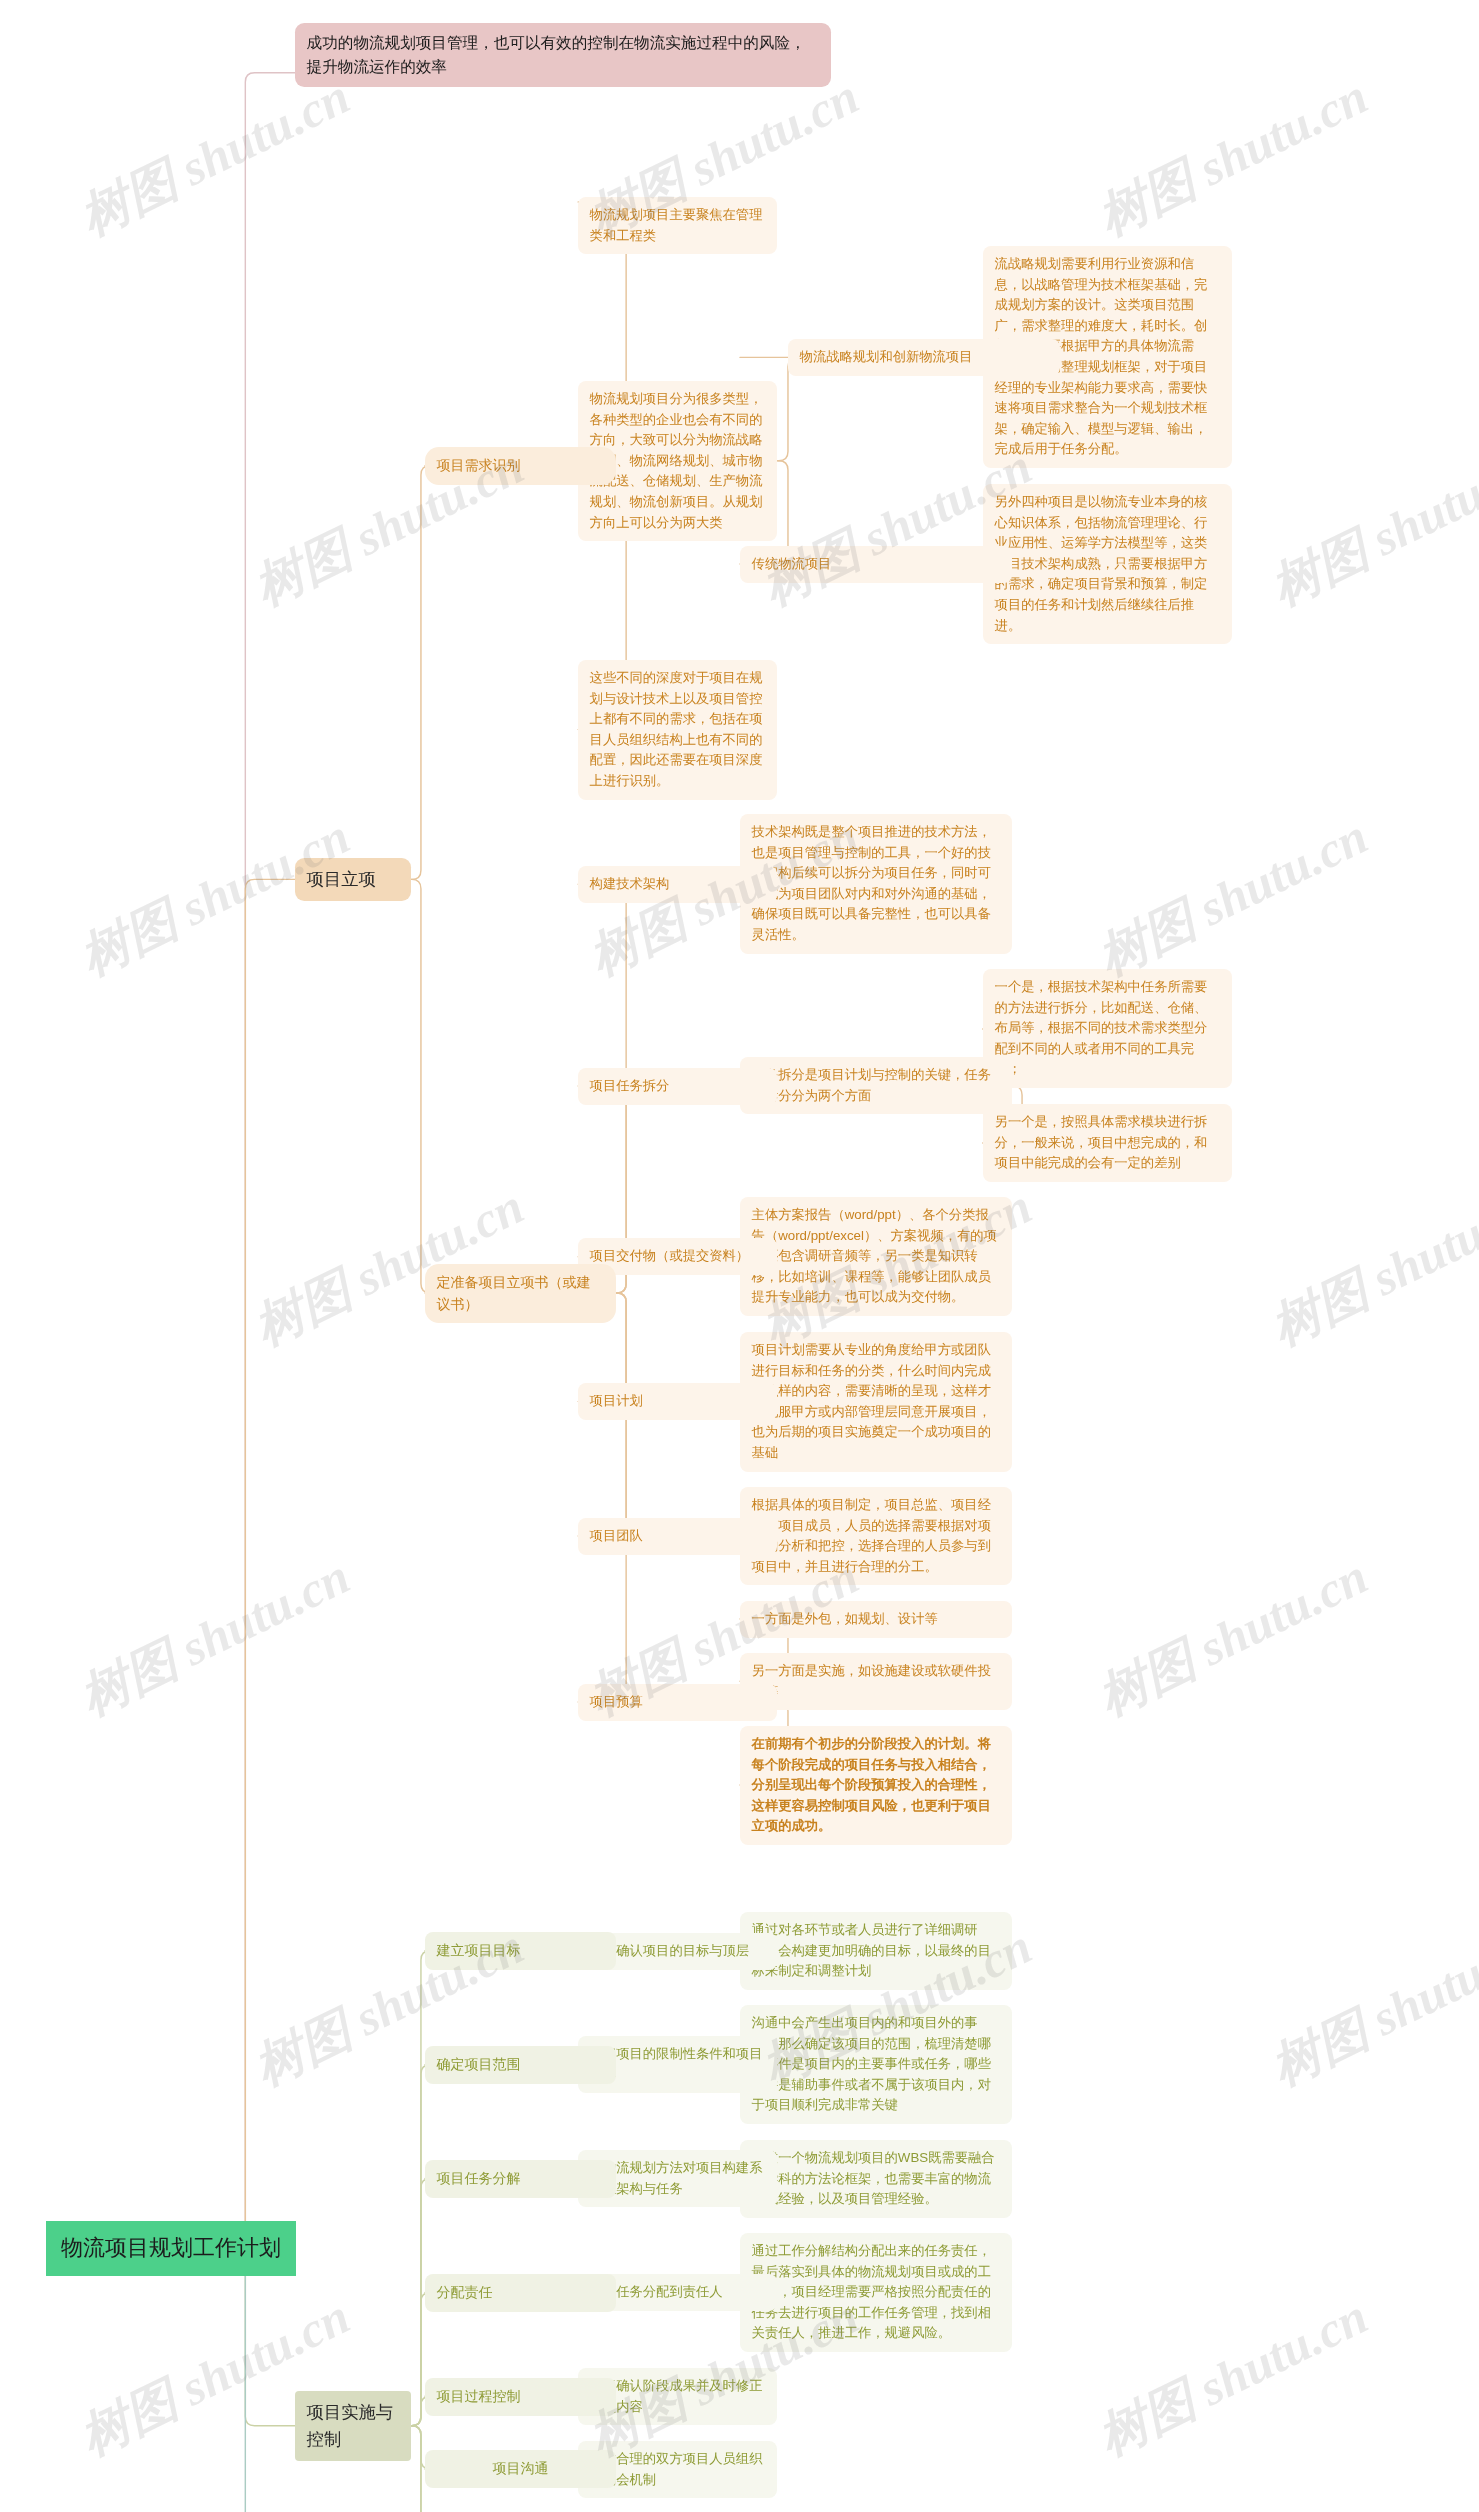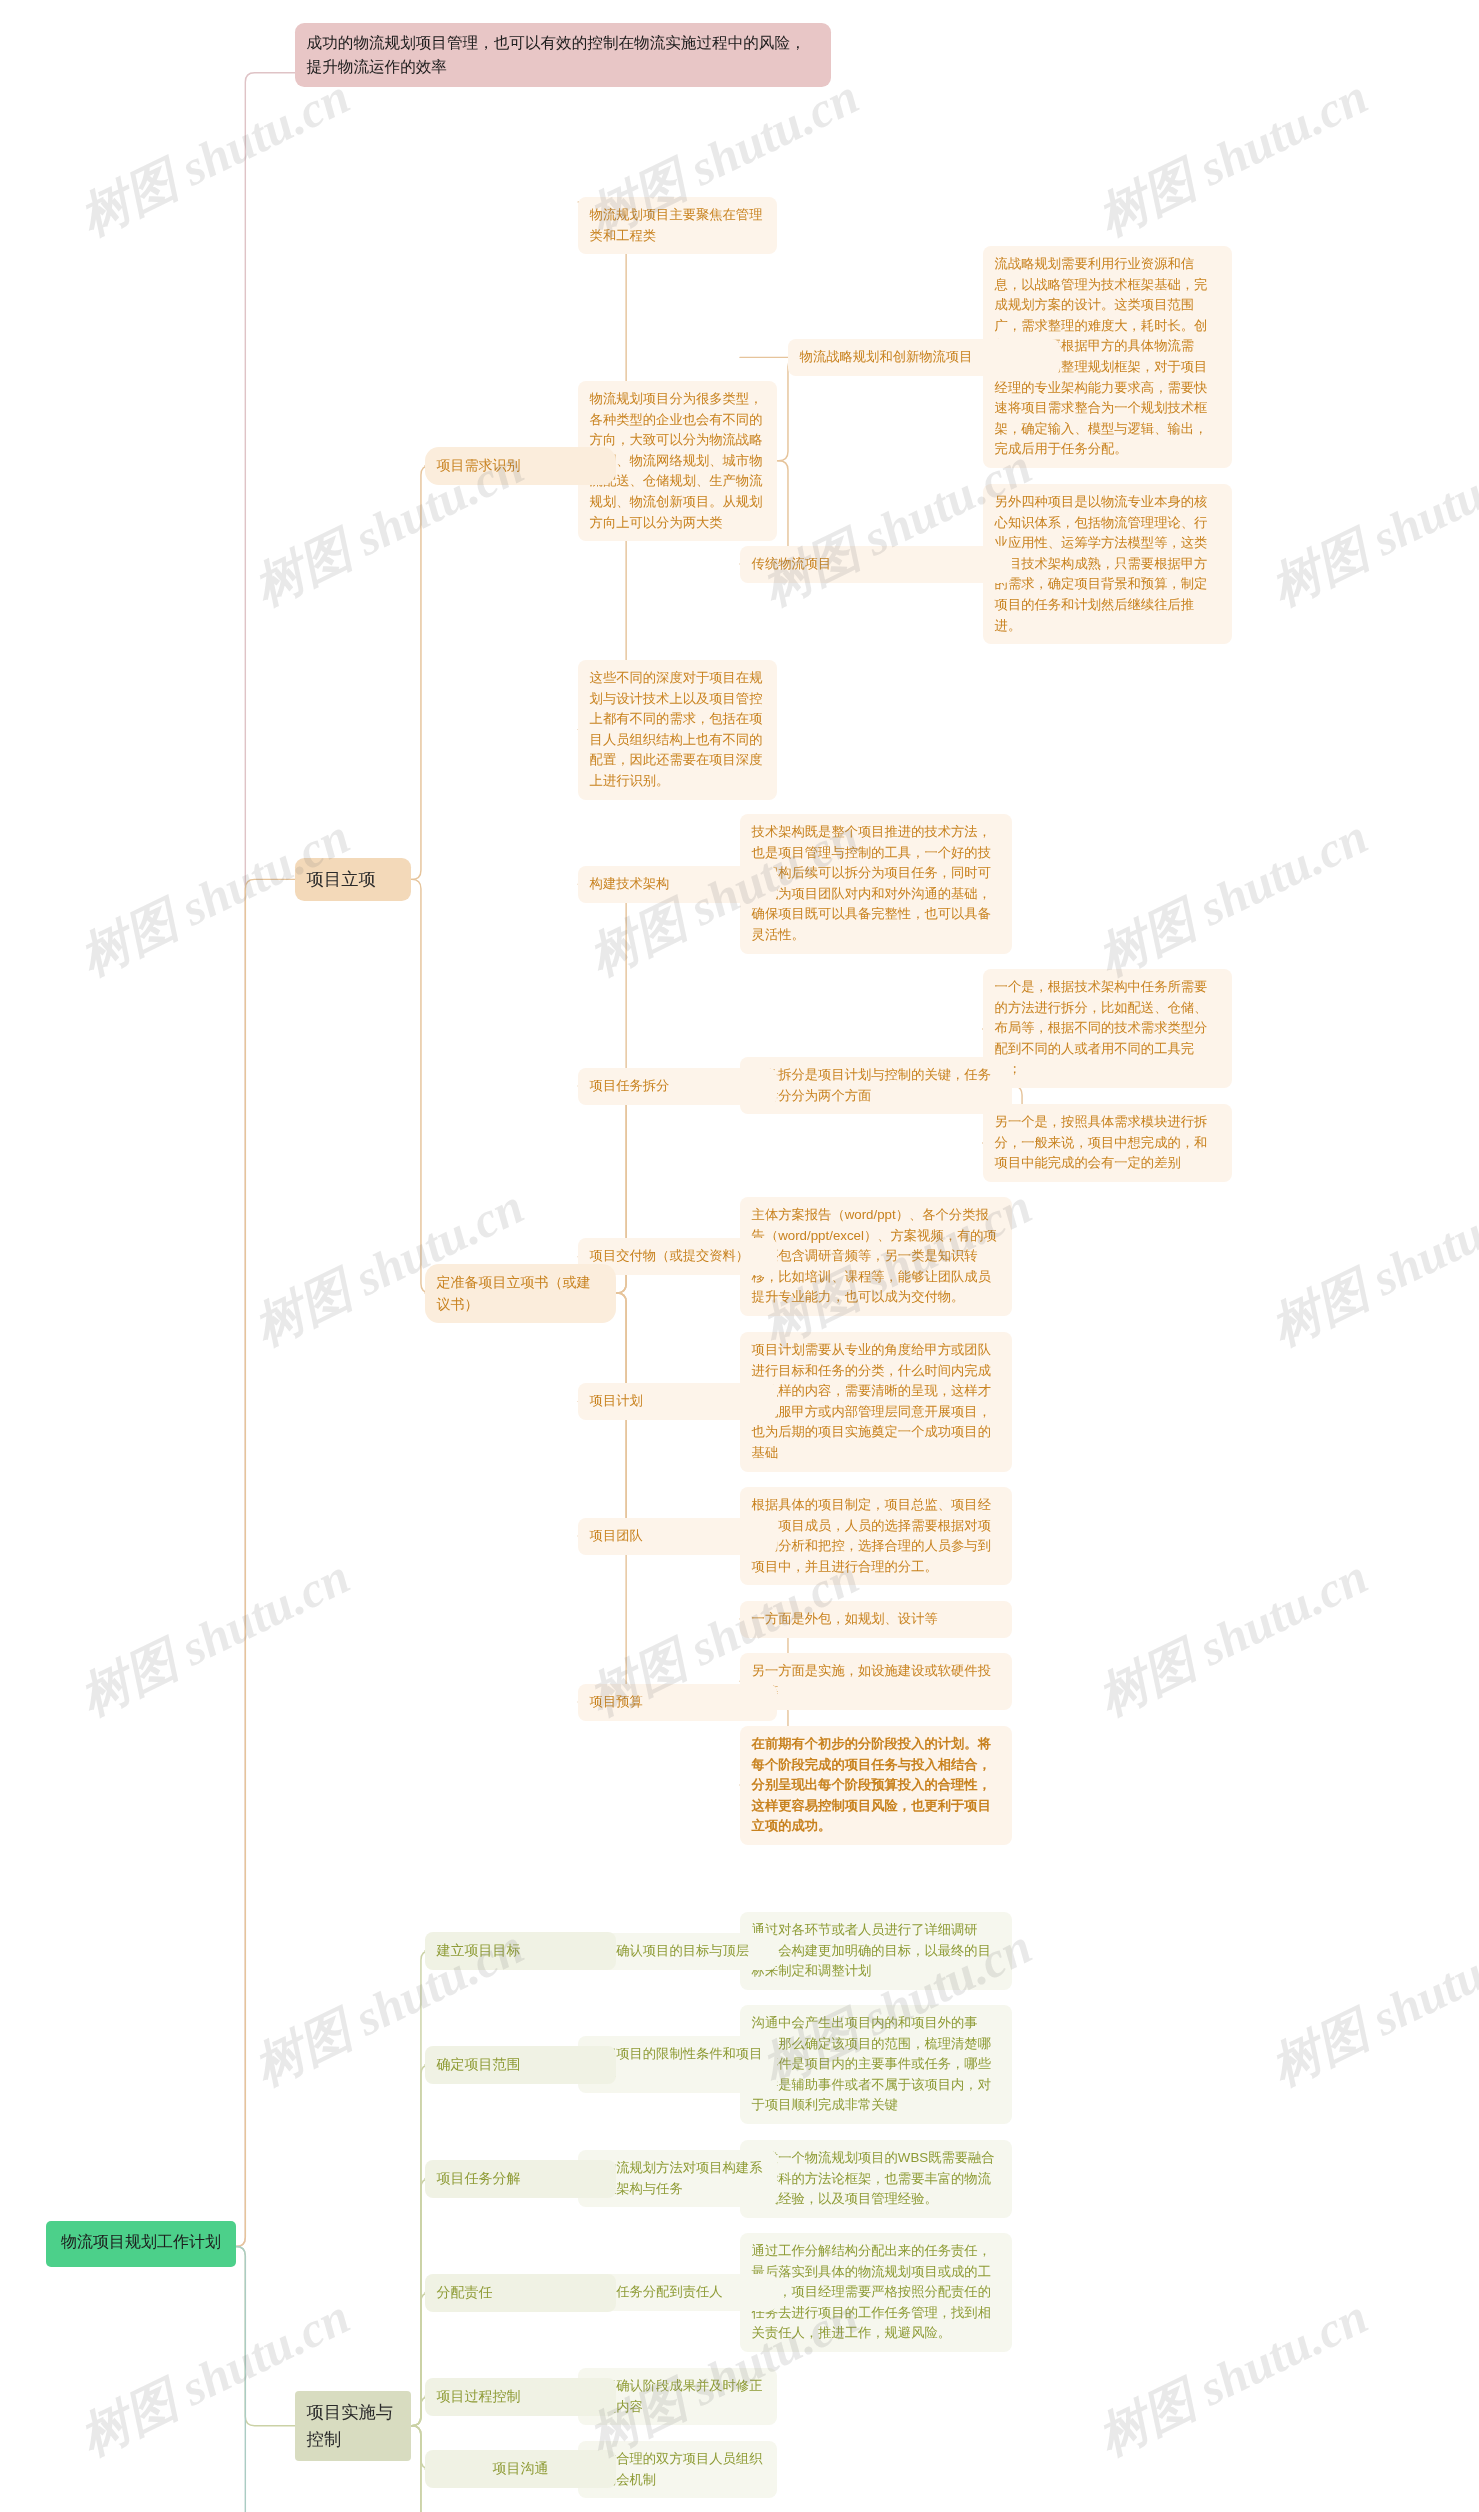--- a/index.html
+++ b/index.html
@@ -16,22 +16,22 @@
     position:absolute;box-sizing:border-box;
     border-radius:8px;
     padding:8px 11.6px;
     line-height:1.55;
     white-space:pre-wrap;
     word-break:break-word;
   }
 
   
   .n-root{
-    background:#4CD08A;color:#1c1c1c;font-size:16px;
-    border-radius:5px;padding:10.4px 15px;font-weight:400;font-family:Liberation Mono, monospace;
+    background:#4CD08A;color:#1c1c1c;font-size:22px;
+    border-radius:0;padding:10.4px 15px;font-weight:400;
   }
 
   
   .n-pink{background:#E8C6C6;color:#1b1b1b;font-size:15.6px;border-radius:9.2px;}
 
   
   .n-orange-main{background:#F3D9B9;color:#2a2a2a;font-size:17.3px;border-radius:9.2px;}
   .n-orange-mid{background:#FBEDDC;color:#C8821F;font-size:14px;border-radius:14px;}
   .n-orange-leaf{background:#FDF4EA;color:#C8821F;font-size:13.3px;}
 

